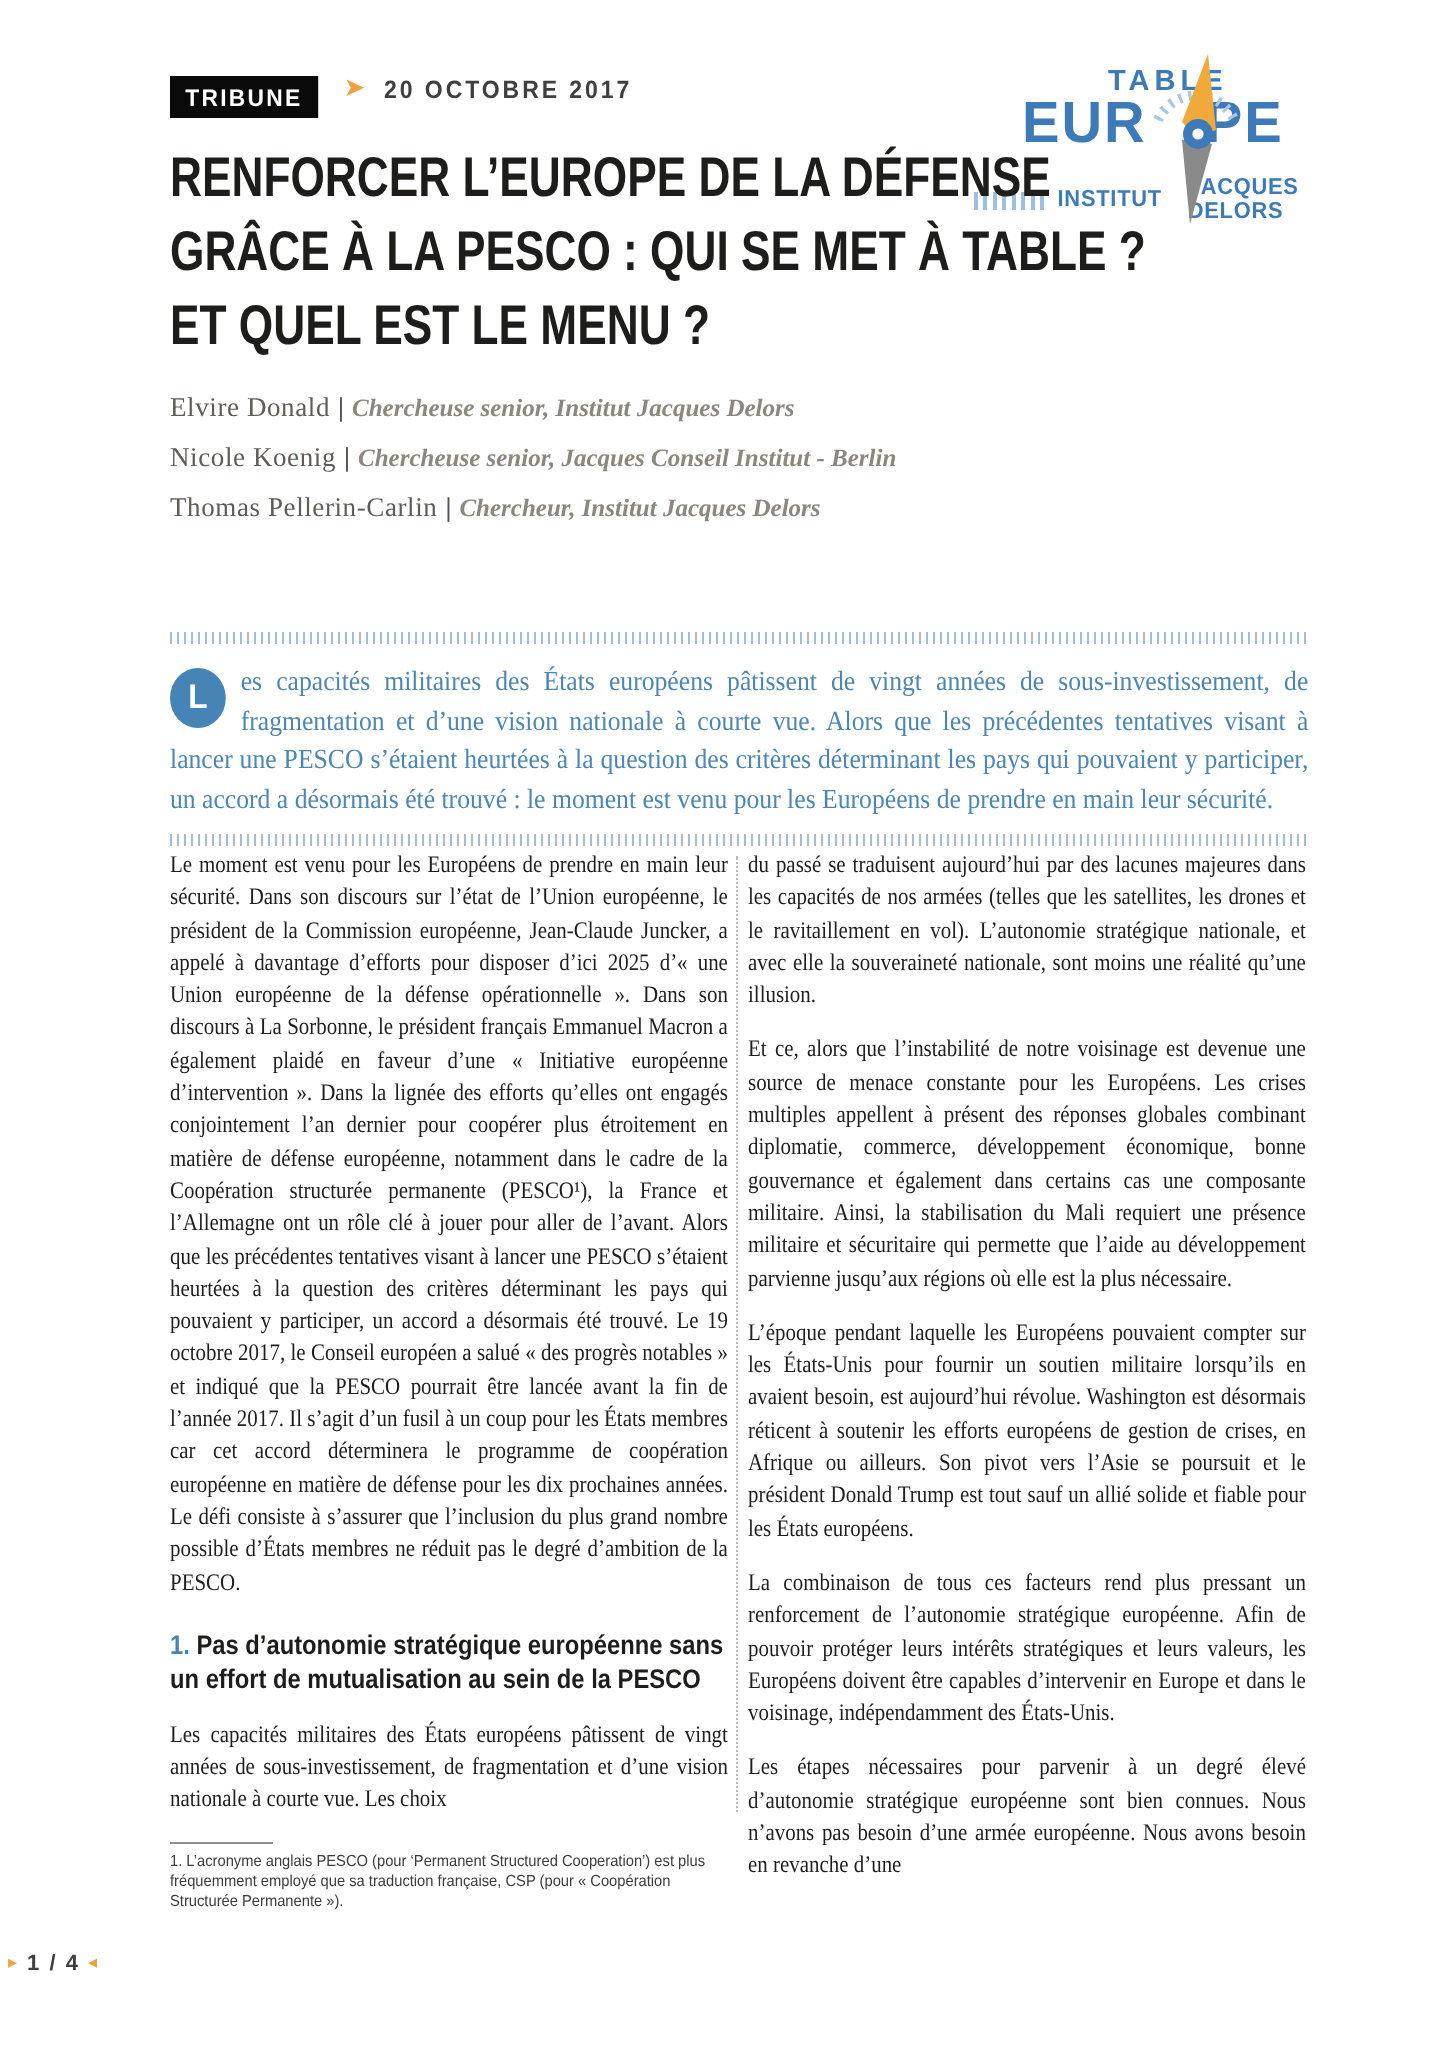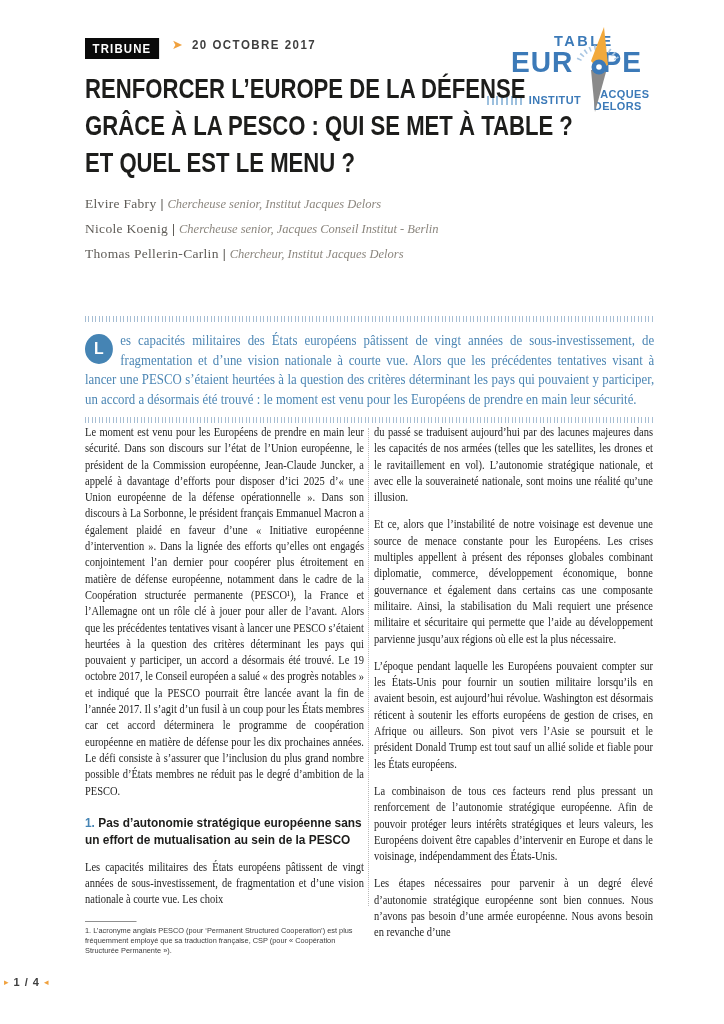--- a/index.html
+++ b/index.html
@@ -35,21 +35,21 @@
   .title{position:absolute;top:70px;left:85px;}
   .title-line{font-family:"Liberation Sans",sans-serif;font-weight:bold;font-size:28px;
         color:#1d1d1b;line-height:37px;white-space:nowrap;
         transform:scaleX(0.79);transform-origin:left top;}
 
   
   .authors{position:absolute;top:196px;left:85px;}
   .author-row{margin-bottom:9px;font-size:13.5px;color:#5f5c57;}
   .author-name{font-weight:bold;font-weight:normal;color:#5f5c57;letter-spacing:0.3px;}
   .author-sep{color:#55524d;font-weight:bold;padding:0 4px;}
-  .author-role{font-style:italic;font-size:12.5px;color:#8b867e;}
+  .author-role{font-style:italic;font-size:12.5px;color:#8b867e;font-weight:bold;}
 
   
   .abstract{position:absolute;top:316px;left:85px;width:570px;}
   .hatch{height:6px;background:repeating-linear-gradient(90deg,#a5bdd3 0 1px,transparent 1px 3.5px);}
   .abstract-body{margin:9px 0 8px;transform:scaleX(0.93);transform-origin:left top;width:612px;}
   .abstract-text{font-size:13.8px;line-height:19.5px;text-align:justify;color:#4c86b4;margin:0;}
   .dropcap{float:left;width:30px;height:30px;border-radius:50%;background:#4584b4;color:#fff;
         font-family:"Liberation Sans",sans-serif;font-weight:bold;font-size:17px;
         display:flex;align-items:center;justify-content:center;margin:3px 8px 2px 0;}
 
@@ -112,21 +112,21 @@
   </div>
 
   <div class="title">
     <div class="title-line">RENFORCER L’EUROPE DE LA DÉFENSE</div>
     <div class="title-line">GRÂCE À LA PESCO : QUI SE MET À TABLE ?</div>
     <div class="title-line">ET QUEL EST LE MENU ?</div>
   </div>
 
   <div class="authors">
     <div class="author-row">
-      <span class="author-name">Elvire Fabry</span><span class="author-sep">|</span><span class="author-role">Chercheuse senior, Institut Jacques Delors</span>
+      <span class="author-name">Elvire Donald</span><span class="author-sep">|</span><span class="author-role">Chercheuse senior, Institut Jacques Delors</span>
     </div>
     <div class="author-row">
       <span class="author-name">Nicole Koenig</span><span class="author-sep">|</span><span class="author-role">Chercheuse senior, Jacques Conseil Institut - Berlin</span>
     </div>
     <div class="author-row">
       <span class="author-name">Thomas Pellerin-Carlin</span><span class="author-sep">|</span><span class="author-role">Chercheur, Institut Jacques Delors</span>
     </div>
   </div>
 
   <div class="abstract">

